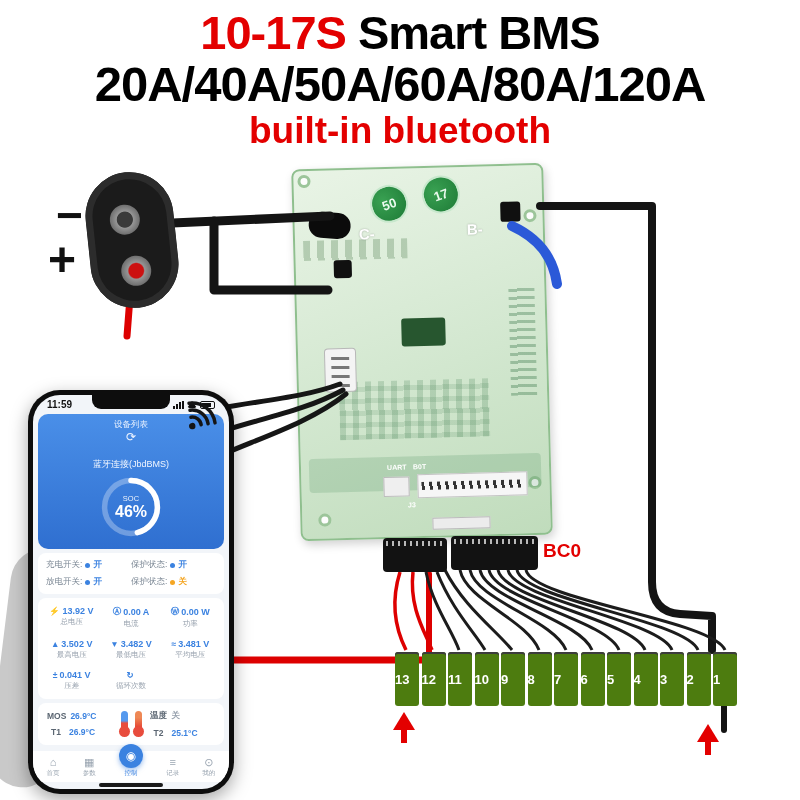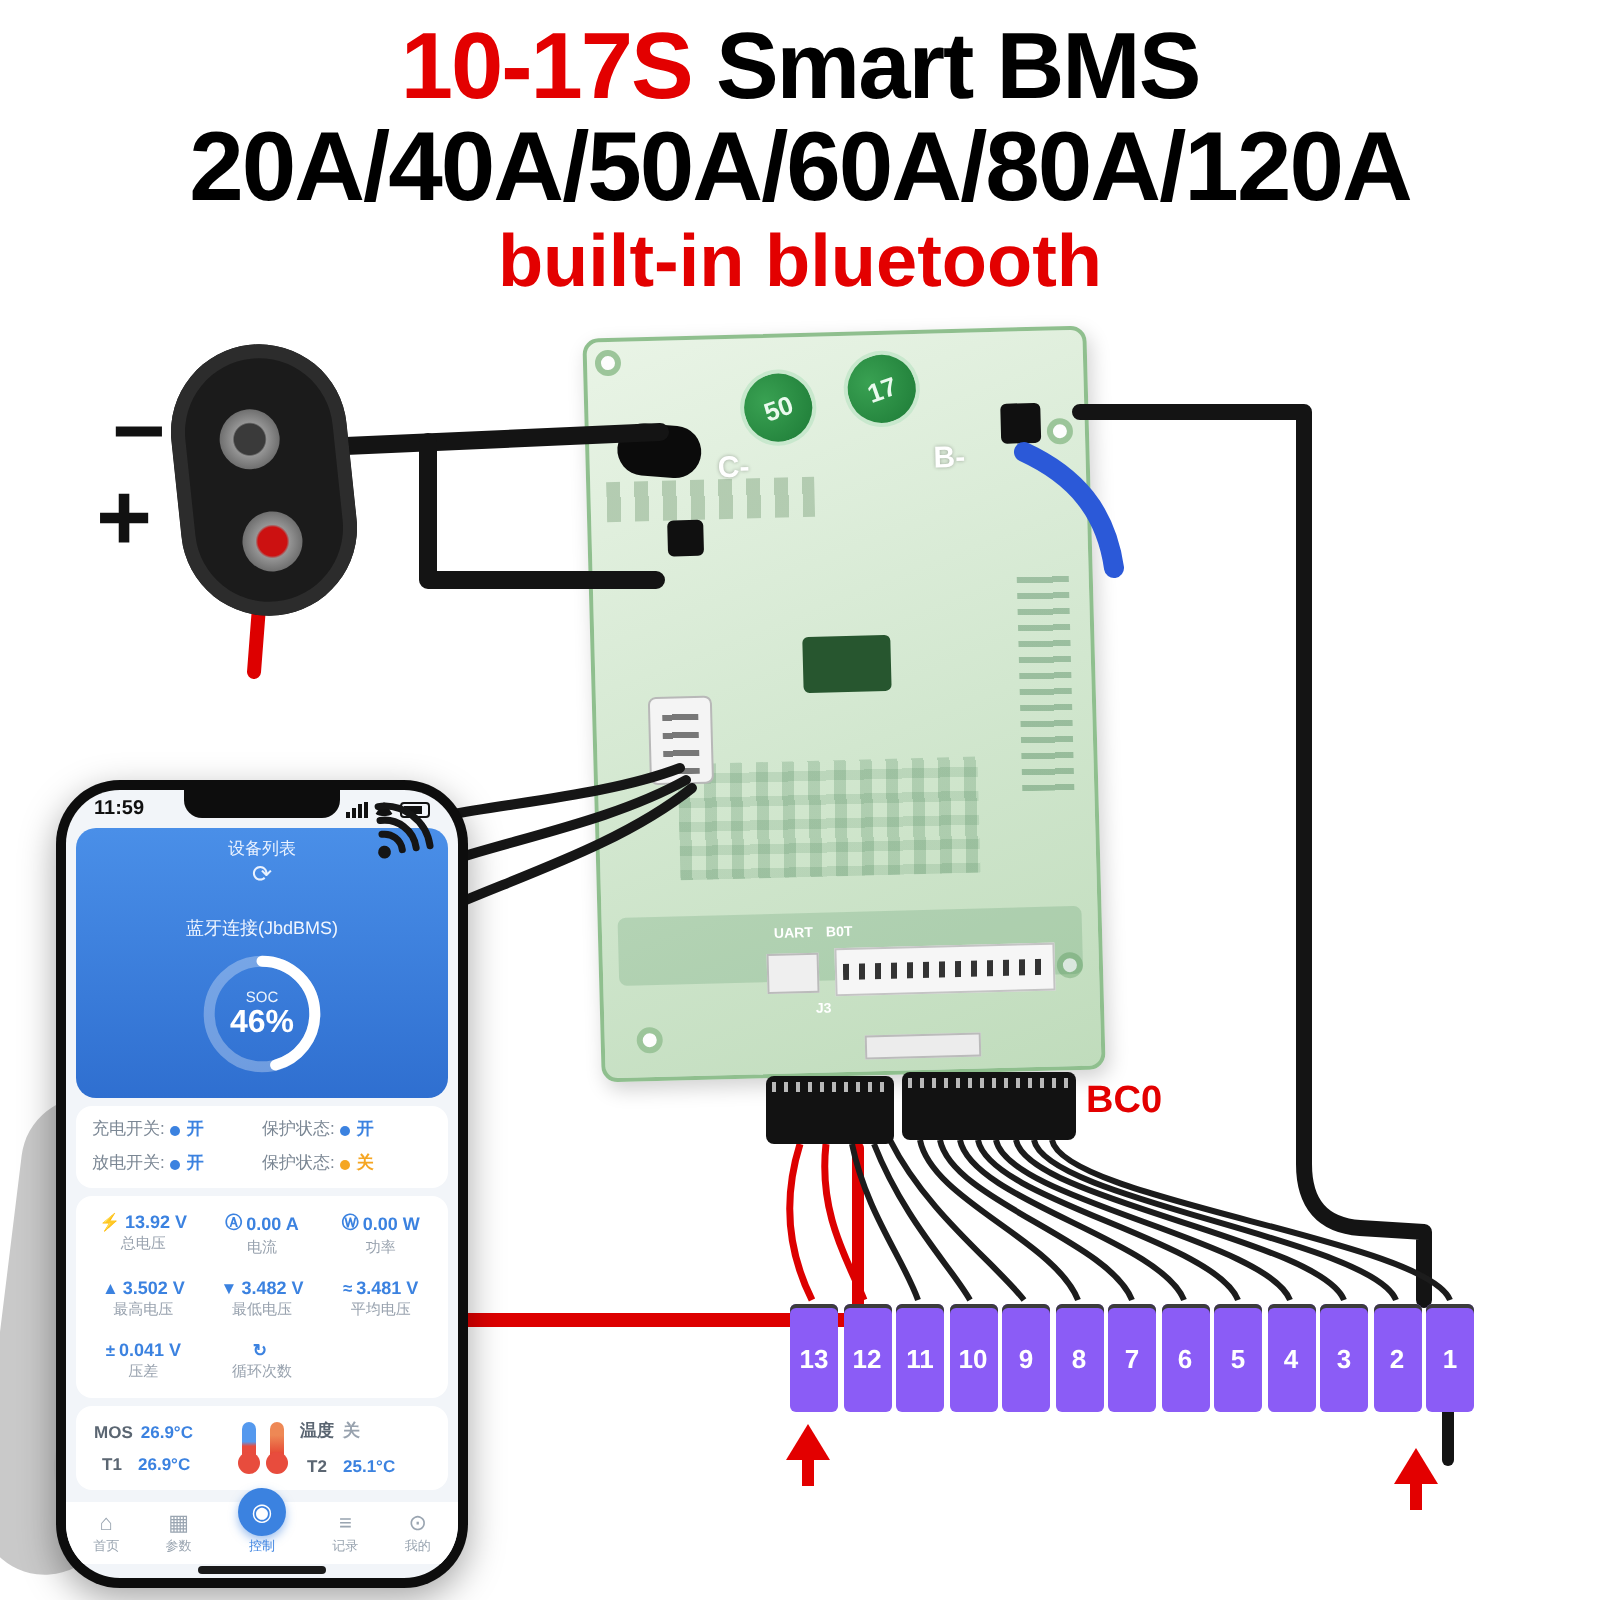--- a/index.html
+++ b/index.html
@@ -62,21 +62,21 @@
   
   .wires { position:absolute; left:0; top:0; z-index:4; pointer-events:none; }
 
   
   .conn { position:absolute; background:#121212; border-radius:4px; z-index:5; padding:3px; }
   .conn-a { left:383px; top:538px; width:64px; height:34px; }
   .conn-b { left:451px; top:536px; width:87px; height:34px; }
   .conn-pins { height:5px; background:repeating-linear-gradient(90deg,#b9b9b9 0 2px,transparent 2px 6px); }
   .bc0 { position:absolute; left:543px; top:540px; font-size:19px; font-weight:800; color:#e30000; z-index:5; }
   .pin-row { position:absolute; left:395px; top:652px; display:flex; gap:2.5px; z-index:5; }
-  .pin-block { width:24px; height:54px; background:#8b5cf6; border-radius:3px; display:flex; align-items:center; justify-content:center;
+  .pin-block { width:24px; height:54px; background:#4d7c0f; border-radius:3px; display:flex; align-items:center; justify-content:flex-start;
     box-shadow:inset 0 2px 0 #3c3c3c; }
   .pin-num { color:#fff; font-size:13px; font-weight:700; }
 
   
   .hand { position:absolute; left:0; top:548px; width:66px; height:240px; background:#c9c9c9; border-radius:40px; transform:rotate(7deg); z-index:5; }
   .thumb { position:absolute; left:26px; top:700px; width:92px; height:56px; background:#c3c3c3; border-radius:30px; transform:rotate(-18deg); z-index:5; }
 
   
   .phone { position:absolute; left:28px; top:390px; width:206px; height:404px; background:#0d0d0d; border-radius:32px; padding:5px;
     box-shadow:0 6px 18px rgba(0,0,0,.35); z-index:6; }

